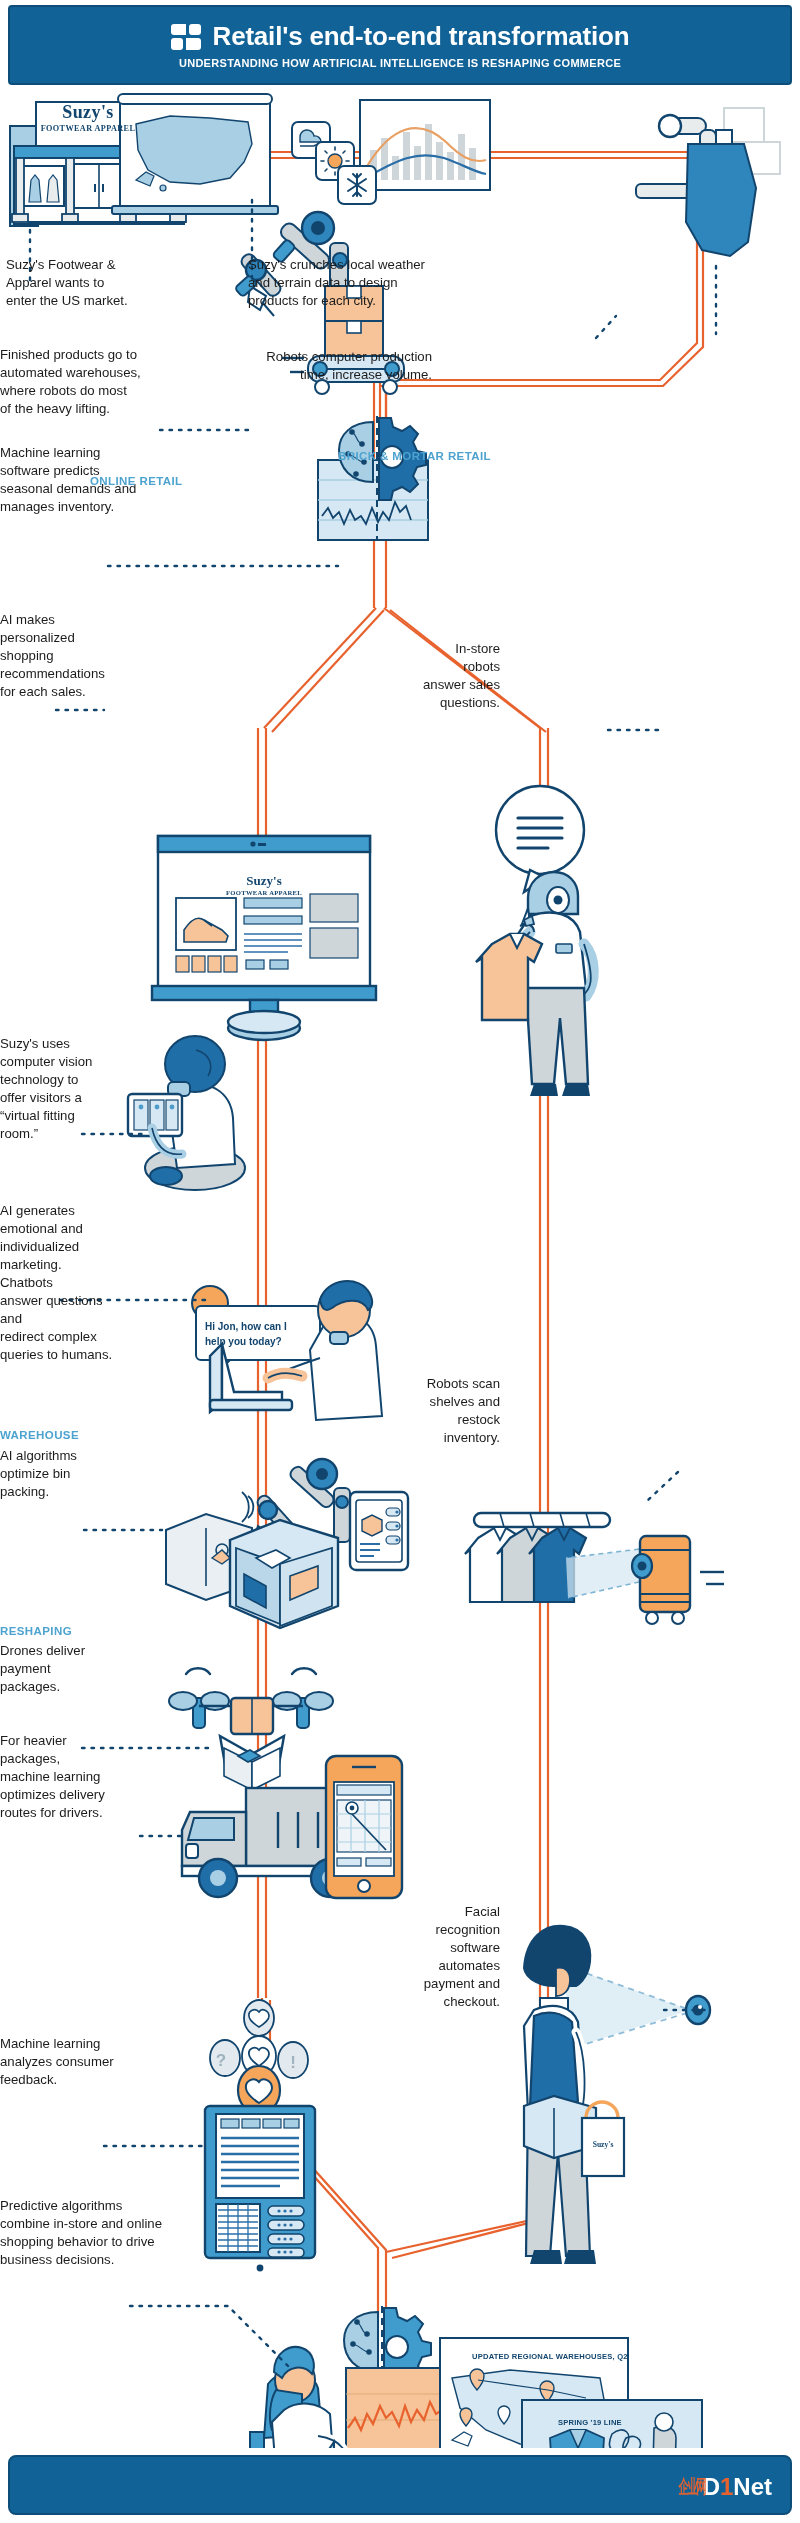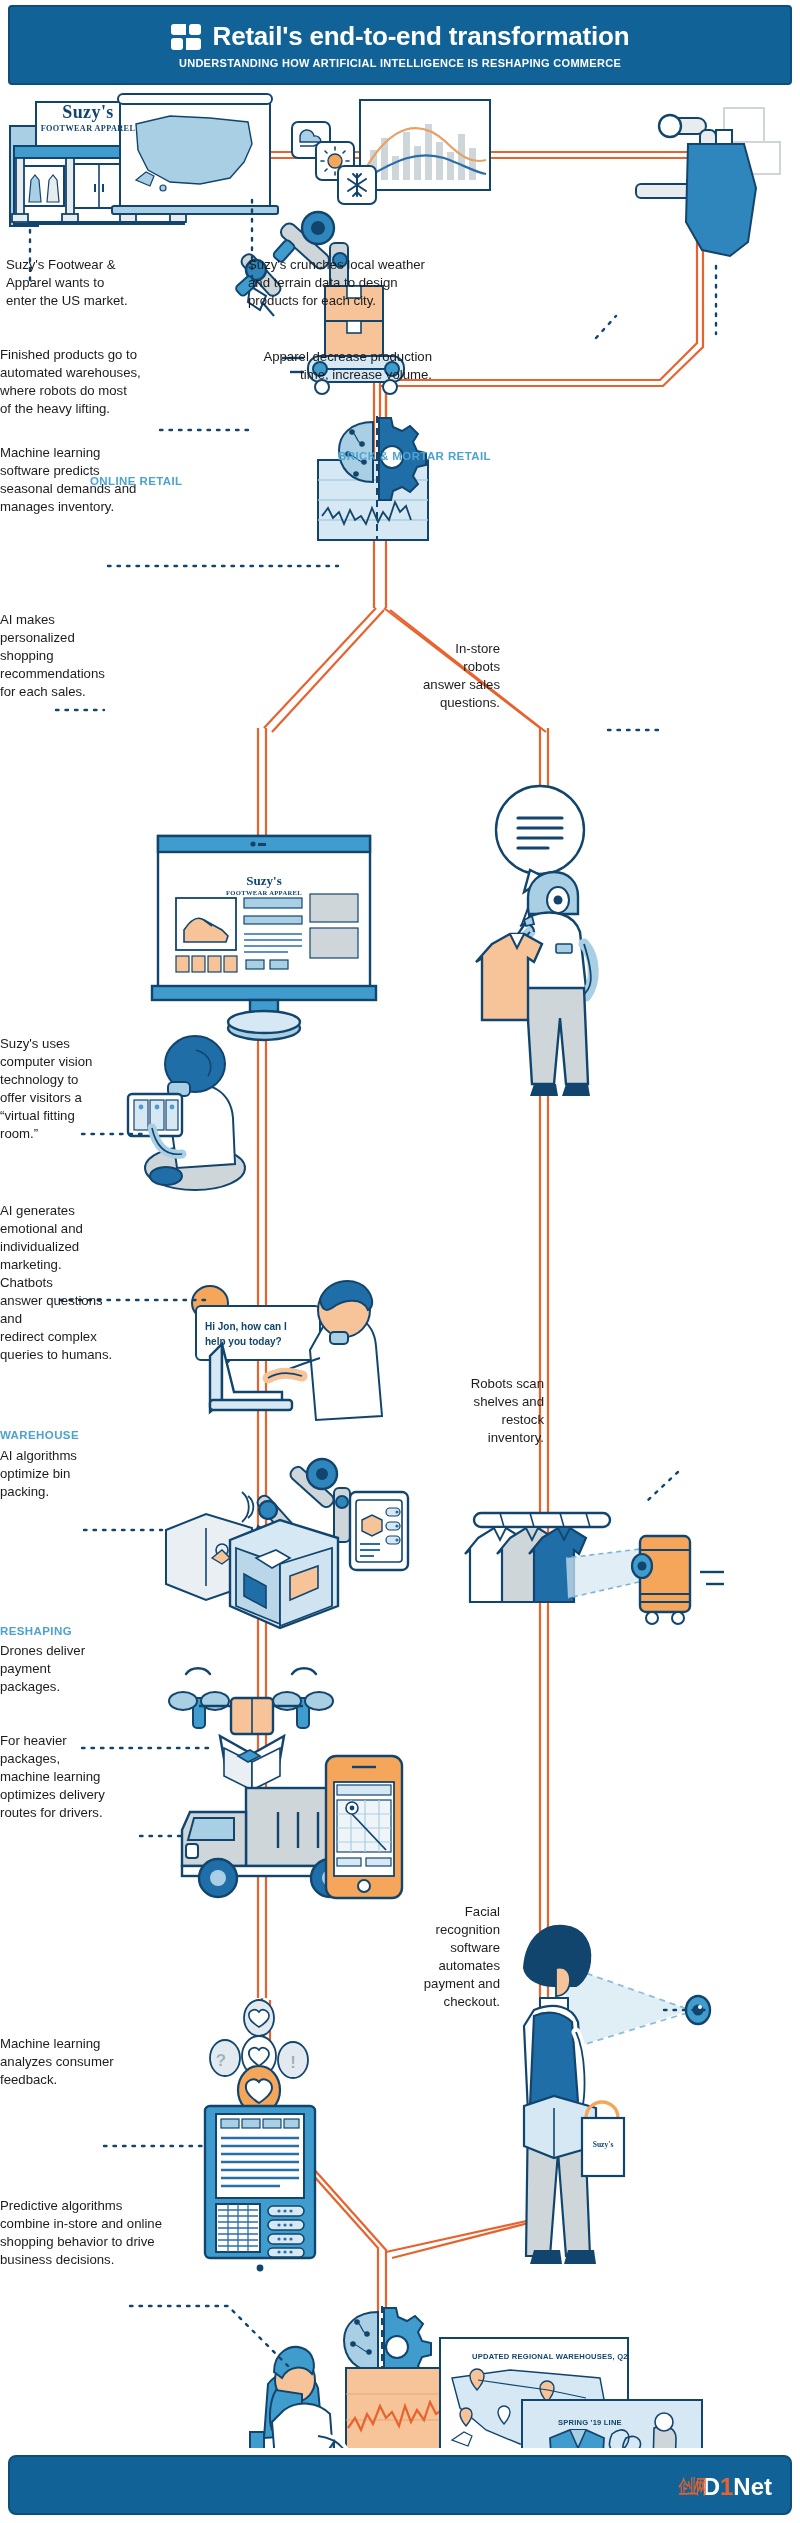--- a/index.html
+++ b/index.html
@@ -740,21 +740,21 @@
   </g>
 </svg>
 </div>
 
 <div class="cap" style="left:6px;  top:256px; width:180px;">Suzy's Footwear &amp;
 Apparel wants to
 enter the US market.</div>
 <div class="cap" style="left:248px; top:256px; width:220px;">Suzy's crunches local weather
 and terrain data to design
 products for each city.</div>
-<div class="cap r" style="left:232px;top:348px; width:200px; text-align:right;">Apparel decrease production
+<div class="cap r" style="left:232px;top:348px; width:200px; text-align:right;">Robots computer production
 time, increase volume.</div>
 <div class="cap" style="left:0px;  top:346px; width:180px;">Finished products go to
 automated warehouses,
 where robots do most
 of the heavy lifting.</div>
 <div class="cap" style="left:0px;  top:444px; width:150px;">Machine learning
 software predicts
 seasonal demands and
 manages inventory.</div>
 
@@ -775,21 +775,21 @@
 offer visitors a
 “virtual fitting
 room.”</div>
 <div class="cap" style="left:0px;  top:1202px;width:116px;">AI generates
 emotional and
 individualized
 marketing. Chatbots
 answer questions and
 redirect complex
 queries to humans.</div>
-<div class="cap" style="left:422px;top:1375px;width:78px; text-align:right;margin-left:44px;">Robots scan
+<div class="cap" style="left:422px;top:1375px;width:78px; text-align:right;">Robots scan
 shelves and
 restock
 inventory.</div>
 
 <div class="sect" style="left:0px;  top:1429px;">WAREHOUSE</div>
 <div class="cap" style="left:0px;  top:1447px;width:110px;">AI algorithms
 optimize bin
 packing.</div>
 
 <div class="sect" style="left:0px;  top:1625px;">RESHAPING</div>

